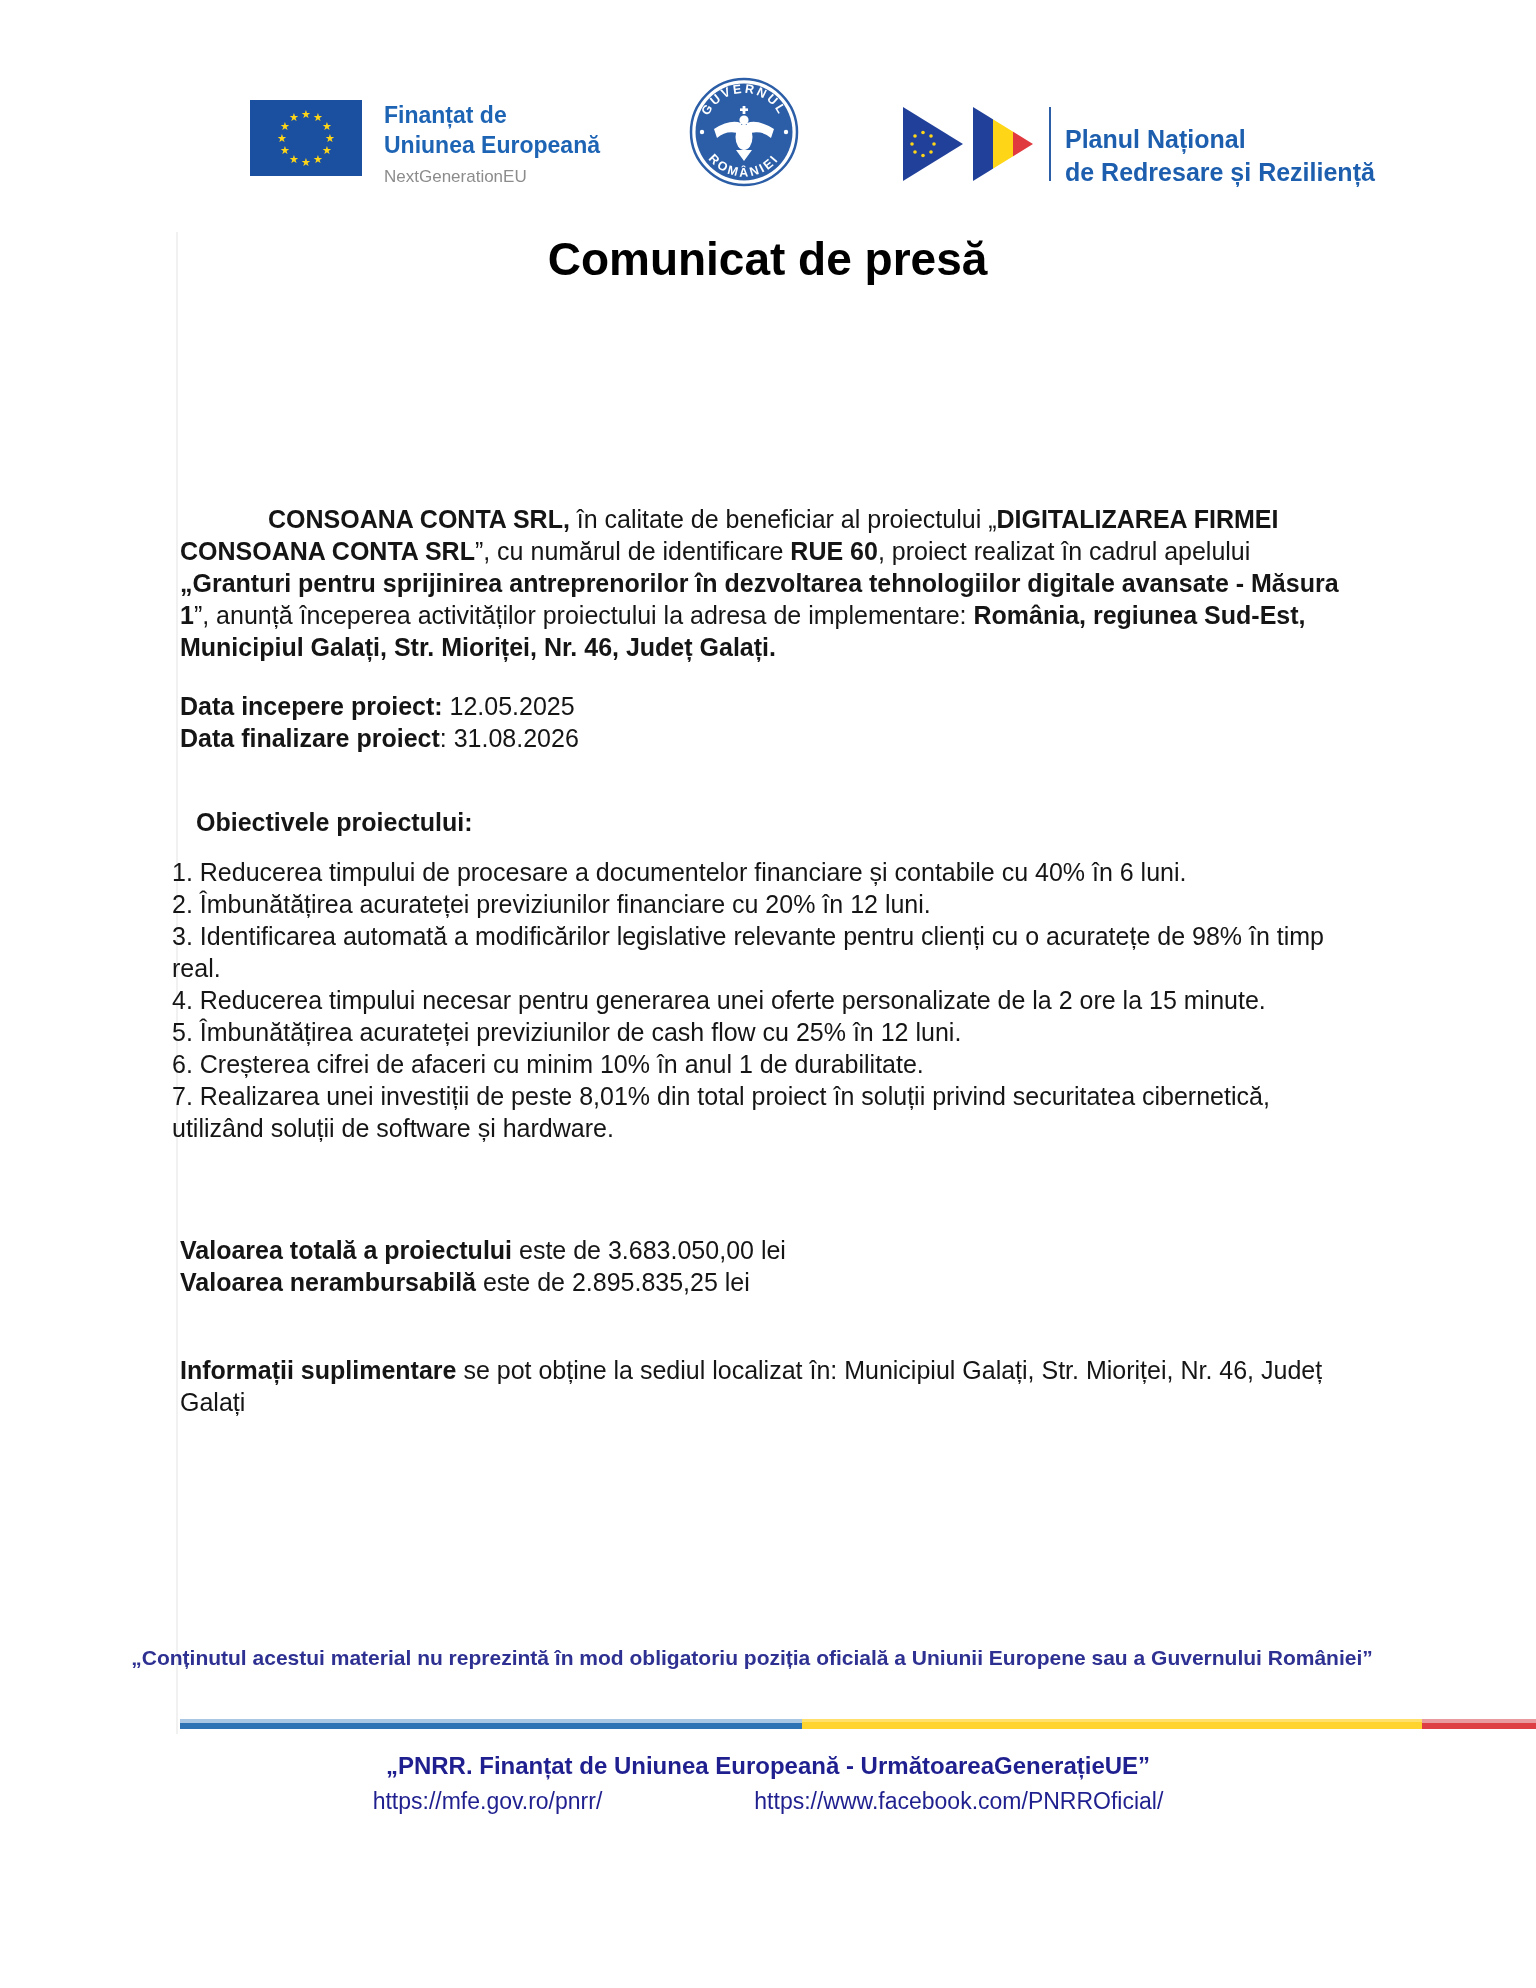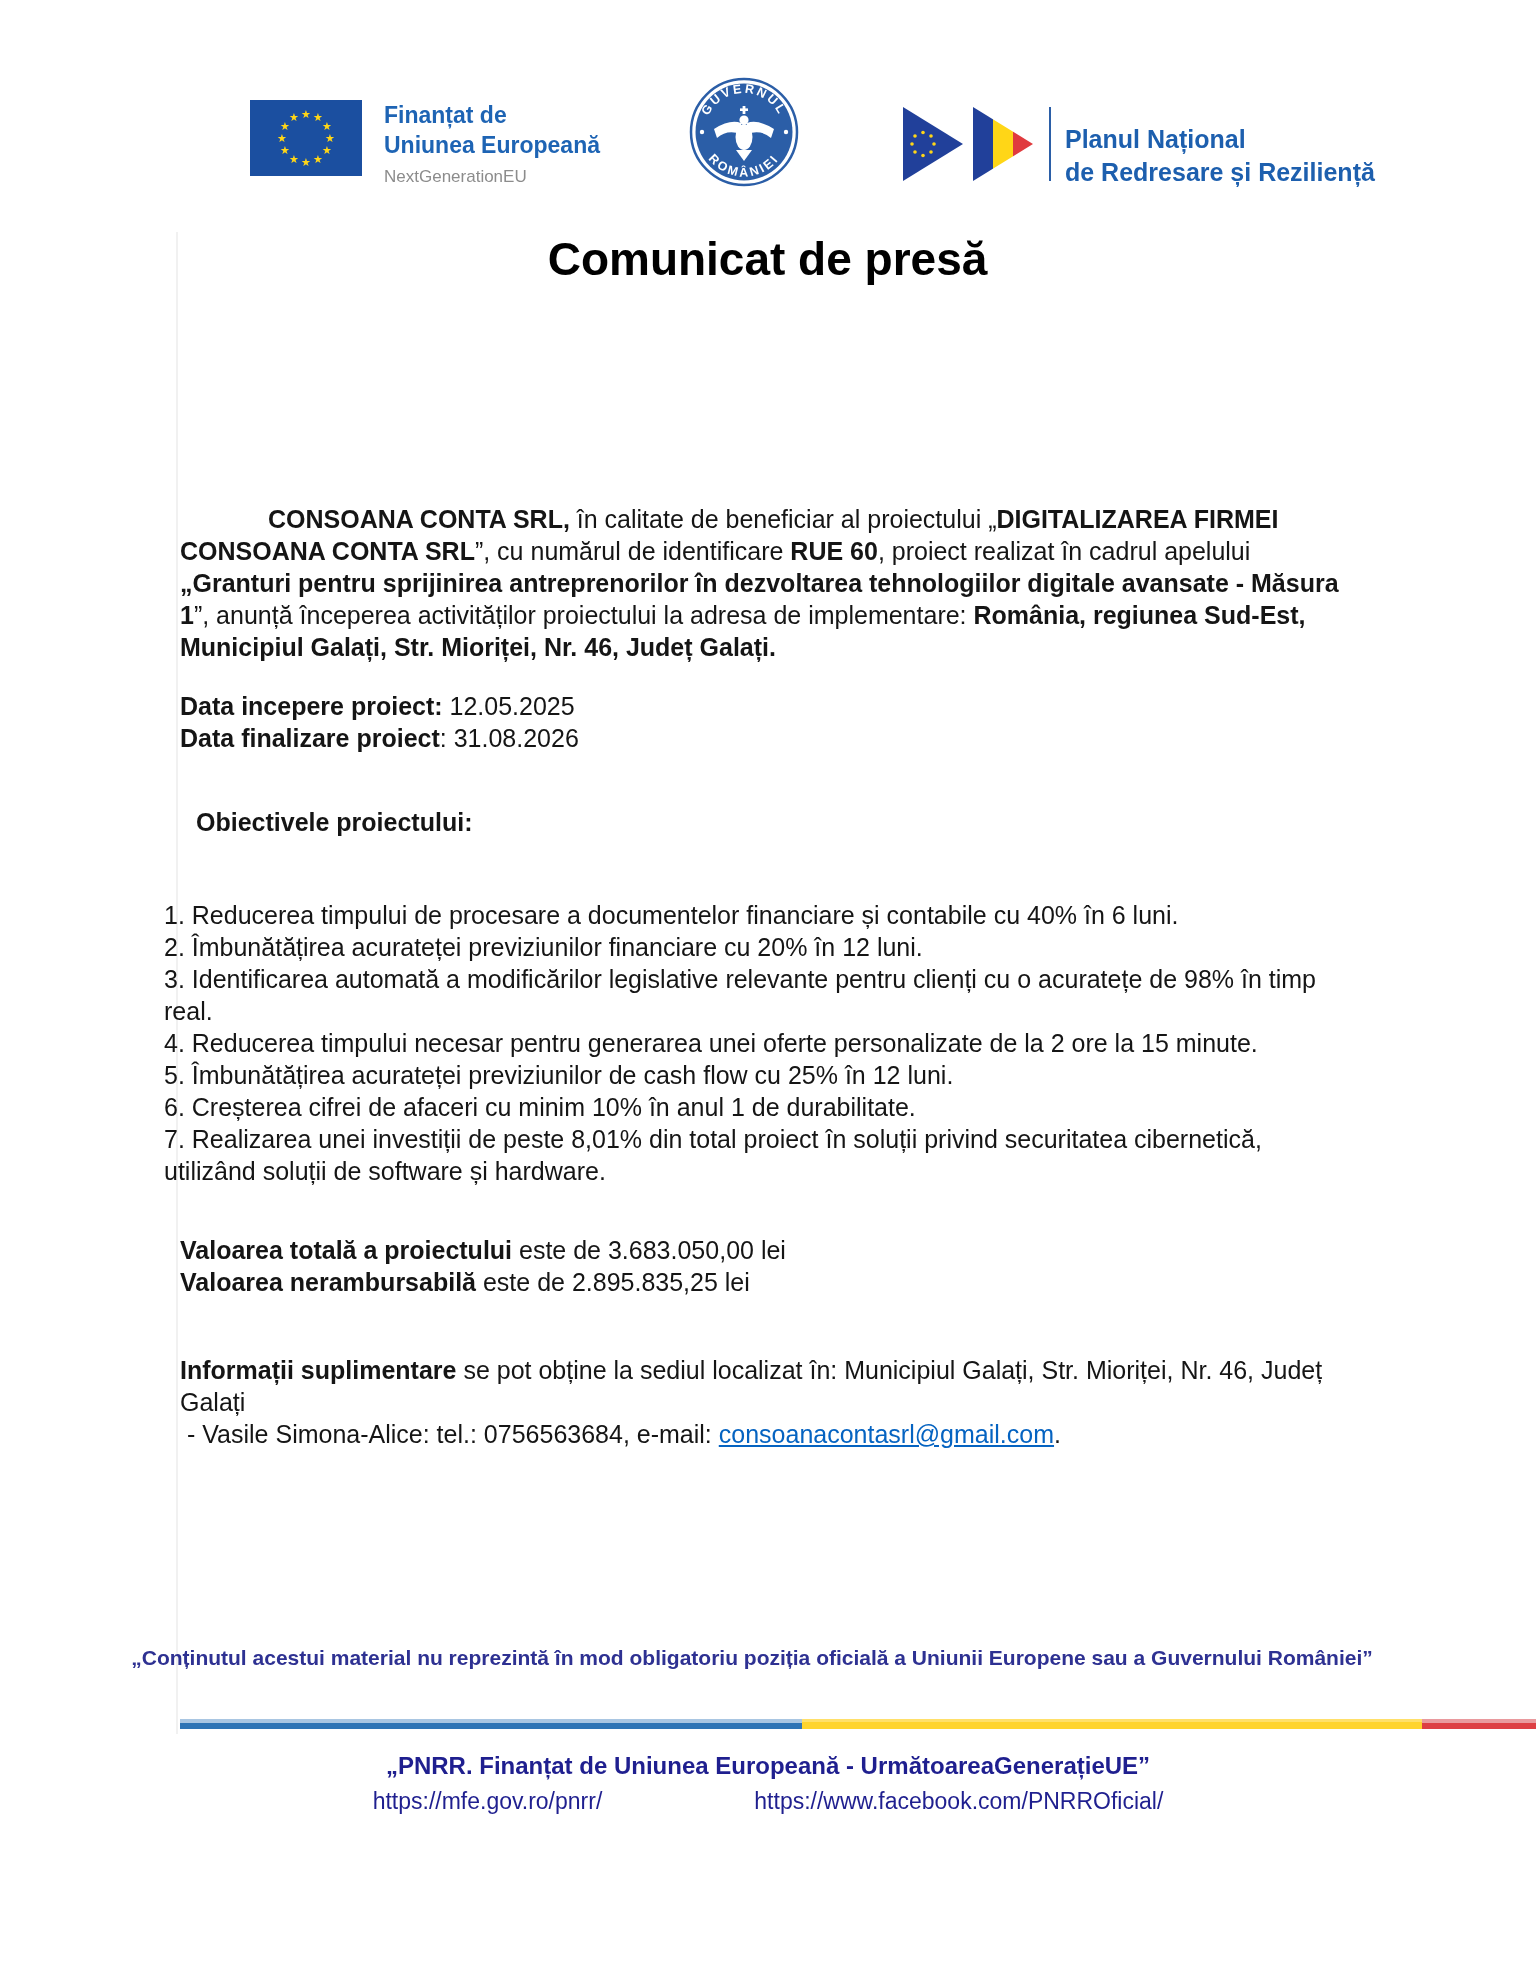--- a/index.html
+++ b/index.html
@@ -29,21 +29,21 @@
   .title{left:180px;top:232px;width:1175px;text-align:center;
          font-size:46px;font-weight:700;color:#000;}
   .subtitle{left:180px;top:370px;width:1175px;text-align:center;
             font-size:29px;font-weight:700;color:#000;}
 
   
   .bodytext{font-size:25px;line-height:32px;color:#151515;}
   .intro{left:180px;top:478px;width:1172px;text-indent:88px;}
   .dates{left:180px;top:690px;width:1172px;}
   .obj-heading{left:196px;top:806px;width:1172px;font-weight:700;}
-  .obj-list{left:164px;top:856px;width:1172px;margin-top:43px;}
+  .obj-list{left:172px;top:856px;width:1172px;}
   .values{left:180px;top:1234px;width:1172px;}
   .info{left:180px;top:1354px;width:1172px;}
   .email{color:#0563c1;text-decoration:underline;cursor:pointer;}
 
   .disclaimer{left:124px;top:1646px;width:1256px;text-align:center;
               color:#2e3192;font-size:21px;font-weight:600;}
 
   
   .bar{left:180px;top:1719px;width:1356px;height:10px;display:flex;}
   .bar-blue{width:622px;height:100%;
@@ -165,21 +165,20 @@
     <div>7. Realizarea unei investiții de peste 8,01% din total proiect în soluții privind securitatea cibernetică, utilizând soluții de software și hardware.</div>
   </div>
 
   <div class="abs bodytext values">
     <div><span class="b">Valoarea totală a proiectului</span><span> este de 3.683.050,00 lei</span></div>
     <div><span class="b">Valoarea nerambursabilă</span><span> este de 2.895.835,25 lei</span></div>
   </div>
 
   <div class="abs bodytext info">
     <div><span class="b">Informații suplimentare</span><span> se pot obține la sediul localizat în: Municipiul Galați, Str. Mioriței, Nr. 46, Județ Galați</span></div>
-    <div style="padding-left:7px;"><span>- Vasile Simona-Alice: tel.: 0756563684, e-mail: </span><a class="email">consoanacontasrl@gmail.com</a><span>.</span></div>
   </div>
 
   <div class="abs disclaimer">„Conținutul acestui material nu reprezintă în mod obligatoriu poziția oficială a Uniunii Europene sau a Guvernului României”</div>
 
   <div class="abs bar">
     <span class="bar-blue"></span>
     <span class="bar-yellow"></span>
     <span class="bar-red"></span>
   </div>
 

